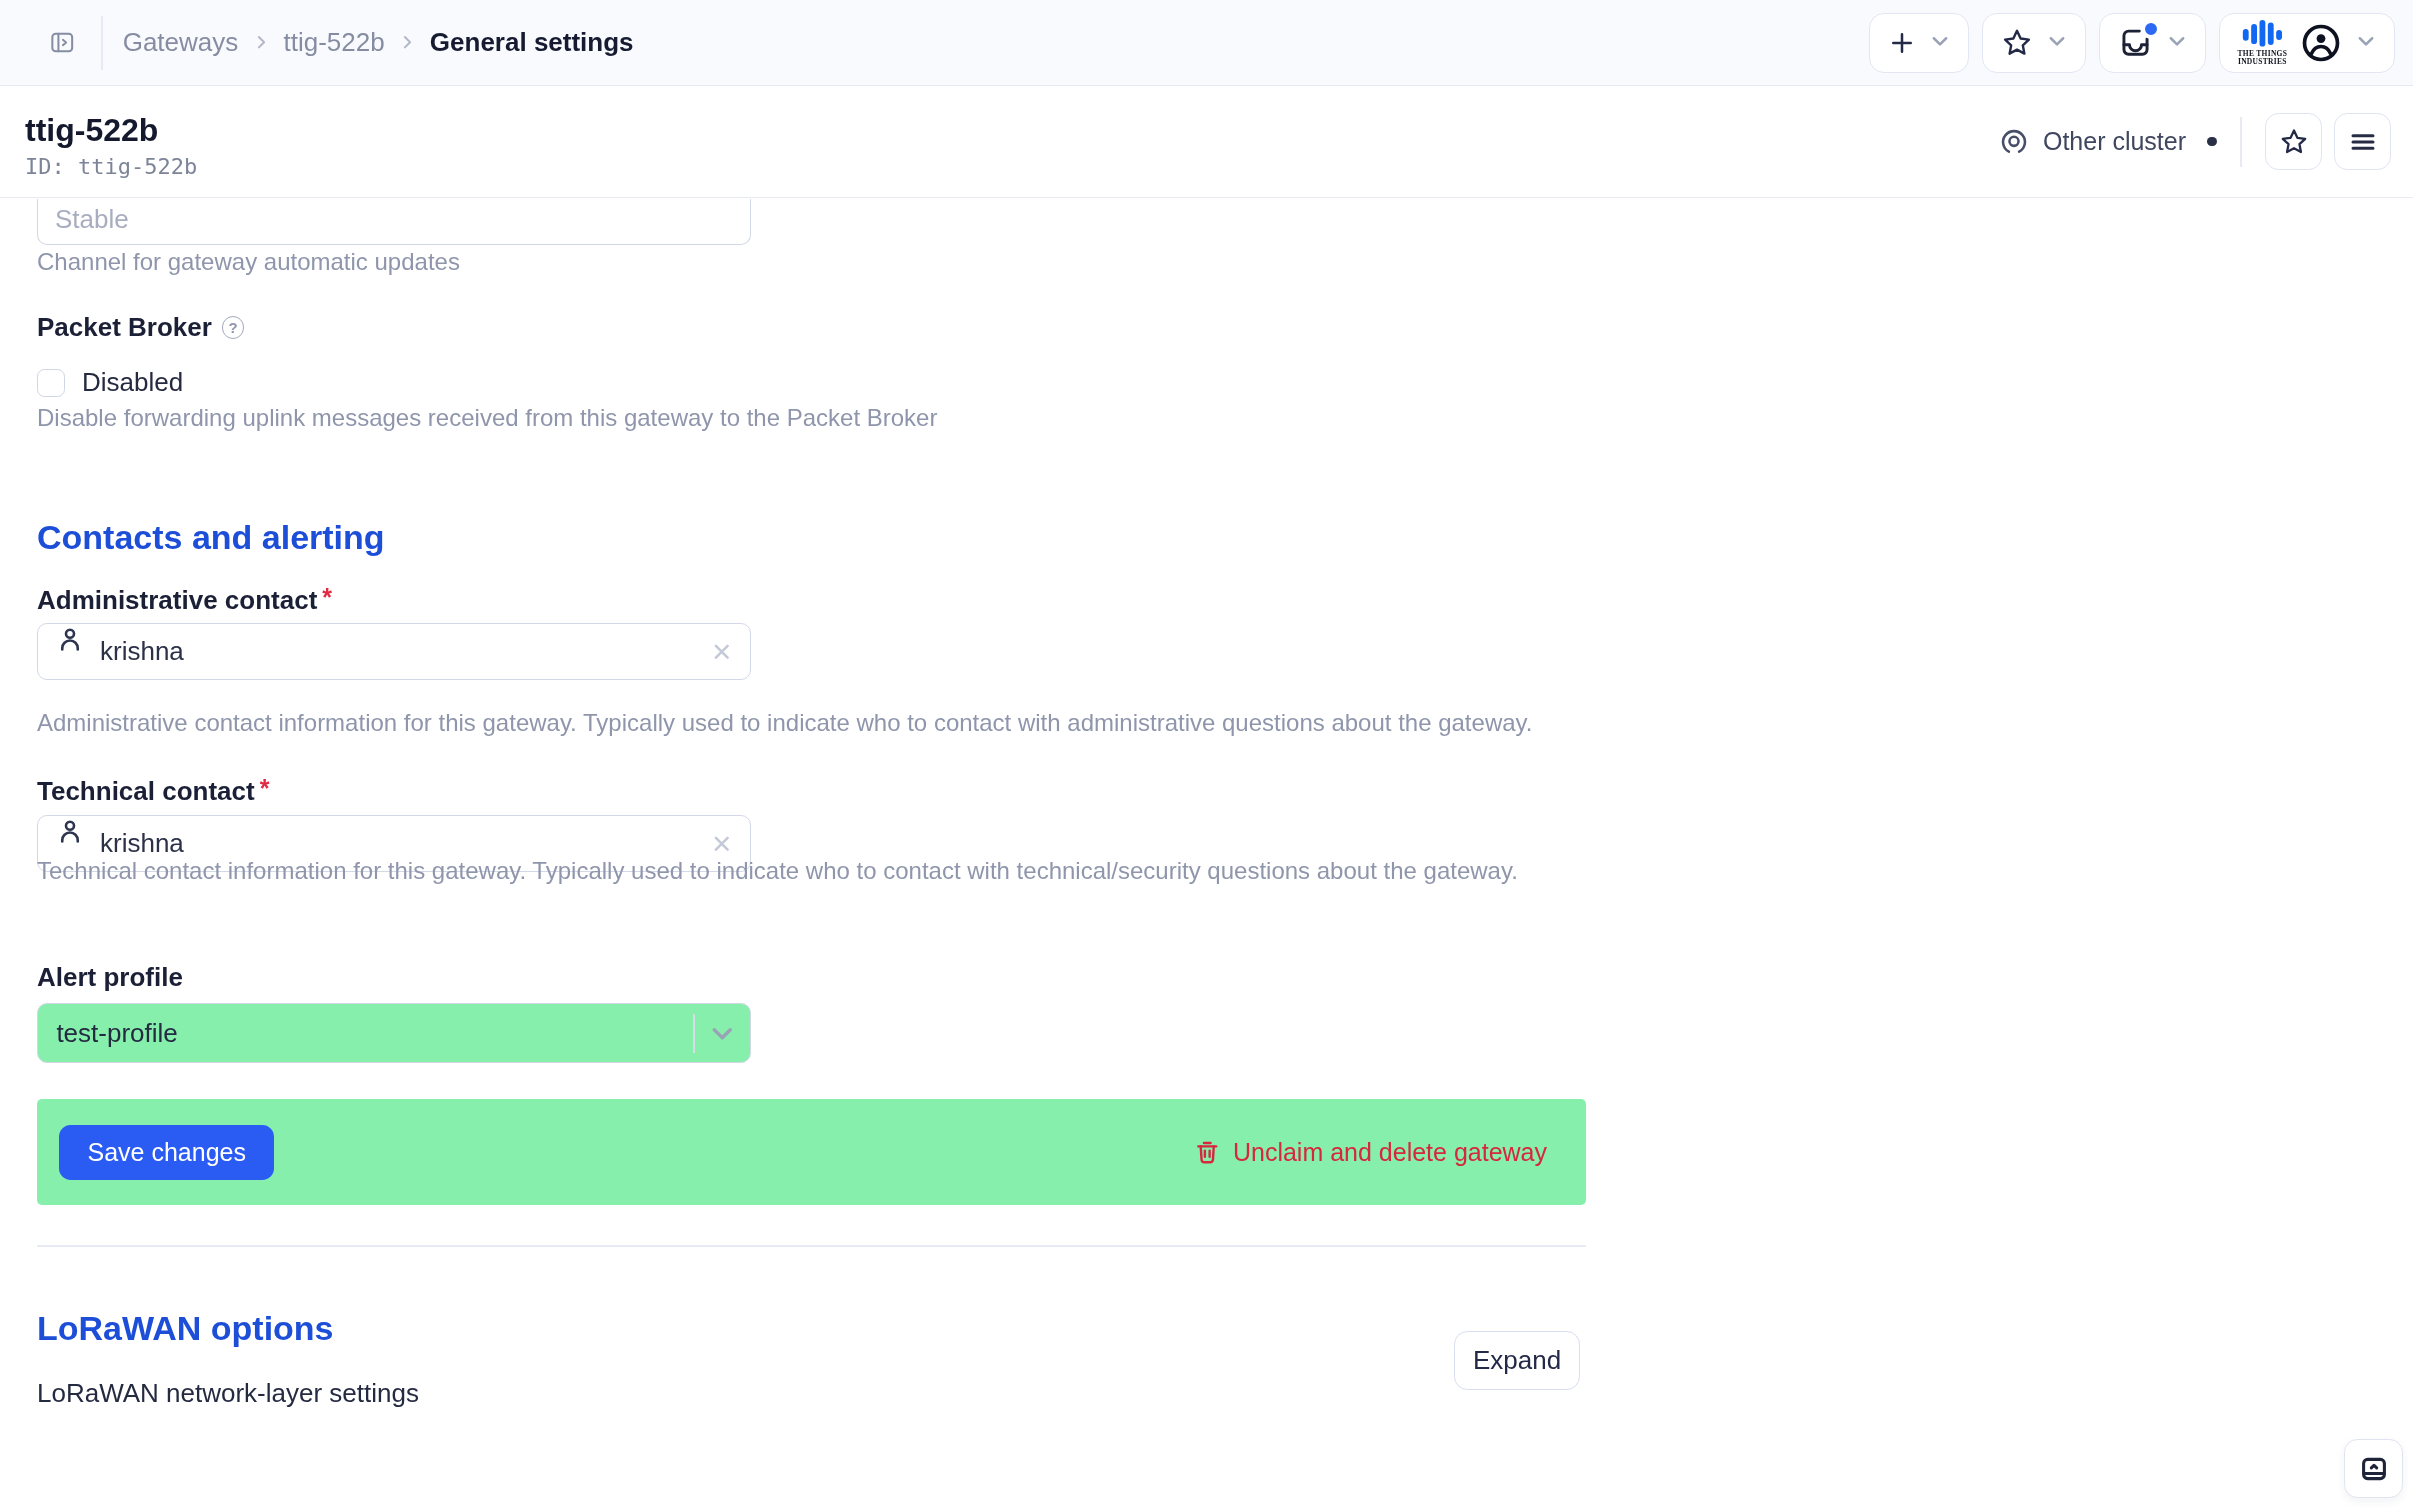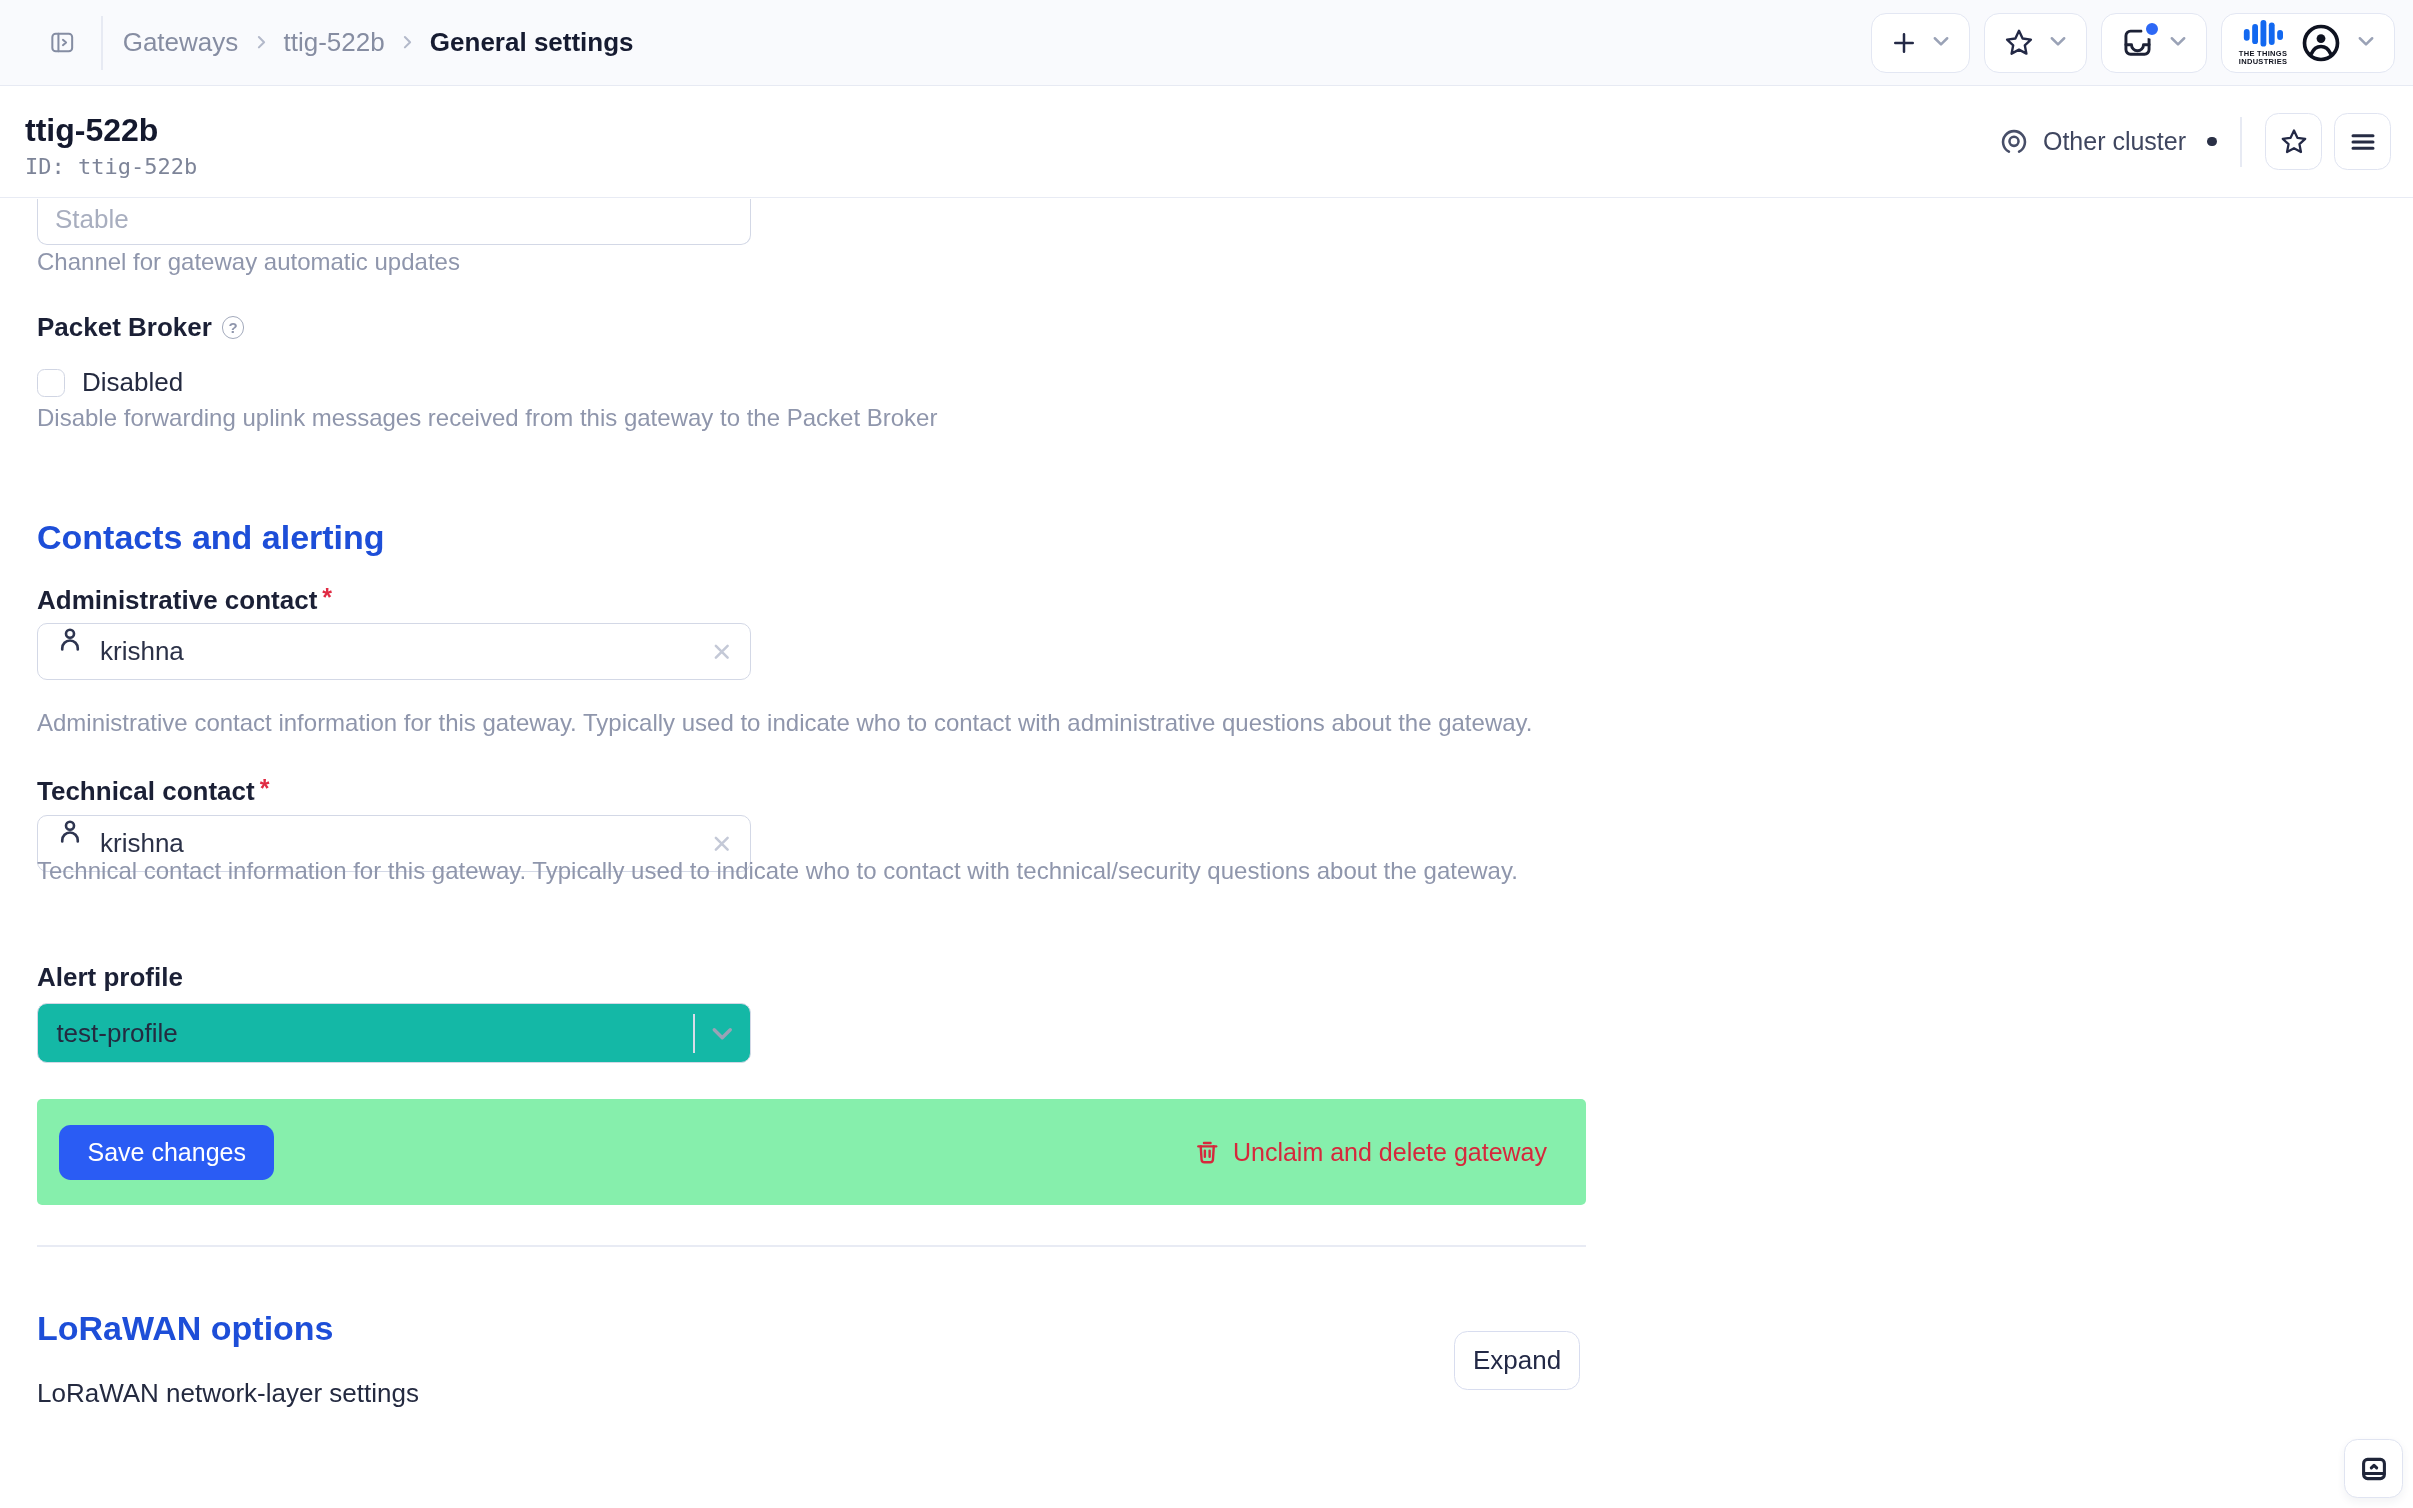--- a/index.html
+++ b/index.html
@@ -23,21 +23,21 @@
             display:flex; align-items:center; justify-content:center; gap:11.7px;
             padding:0 17px; cursor:pointer; }
   .chev { flex:0 0 auto; }
 
   
   .inbox-wrap { position:relative; width:37px; height:37px; }
   .notif-dot { position:absolute; top:-5px; right:-6.7px; width:20px; height:20px;
                border-radius:50%; background:#2d68f5; border:4.2px solid #ffffff; }
 
   
-  .tti-logo { display:flex; flex-direction:column; align-items:center; gap:2.5px; }
+  .tti-logo { display:flex; flex-direction:column; align-items:center; gap:2.5px;font-family:Liberation Serif, serif; }
   .tti-text { font-size:7.5px; font-weight:700; color:#10131f; line-height:8.4px;
               letter-spacing:0.3px; text-align:center; white-space:pre-line; }
 
   
   .pageheader { position:absolute; top:86px; left:0; width:2413px; height:112px;
                 background:#ffffff; border-bottom:1.7px solid #e8ebf4;
                 display:flex; align-items:center; padding:0 22px 0 25px; }
   .title-block { display:flex; flex-direction:column; gap:6.7px; padding-top:8.4px; }
   .page-title { font-size:32px; font-weight:700; color:#14192e; line-height:34px; }
   .page-id { font-family:"DejaVu Sans Mono", monospace; font-size:22px; color:#7d8498; }
@@ -72,21 +72,21 @@
 
   .pb-label-row { position:absolute; left:37px; top:312px; display:flex; align-items:center; gap:10px; }
   .pb-label-row .lbl { font-size:26px; font-weight:700; color:#1b2036; }
   .help-circle { width:22.6px; height:22.6px; border:1.7px solid #a3aabc; border-radius:50%;
                  color:#8f96ac; font-size:15px; font-weight:700; display:flex;
                  align-items:center; justify-content:center; cursor:pointer; }
 
   .section-heading { position:absolute; left:37px; font-size:34px; font-weight:700; color:#1d4ed8; }
 
   .select-box { position:absolute; left:37px; top:1003px; width:714px; height:60px;
-                background:#14b8a6; border:1.7px solid #d3d8e6; border-radius:10px;
+                background:#86efac; border:1.7px solid #d3d8e6; border-radius:10px;
                 display:flex; align-items:center; padding:0 0 0 18.4px; cursor:pointer; }
   .select-box .sel-val { flex:1; font-size:26px; color:#242a40; }
   .sel-sep { width:1.7px; height:39px; background:#d9dce8; }
   .sel-chev { width:55px; display:flex; align-items:center; justify-content:center; }
 
   .submit-bar { position:absolute; left:37px; top:1099px; width:1549px; height:106px;
                 background:#86efac; border-radius:5px; display:flex; align-items:center;
                 padding:0 39px 0 22px;justify-content:flex-end; }
   .save-btn { height:55px; padding:0 28.5px; background:#2a5cf4; color:#ffffff;
               font-size:25px; border:none; border-radius:11.7px; cursor:pointer;

